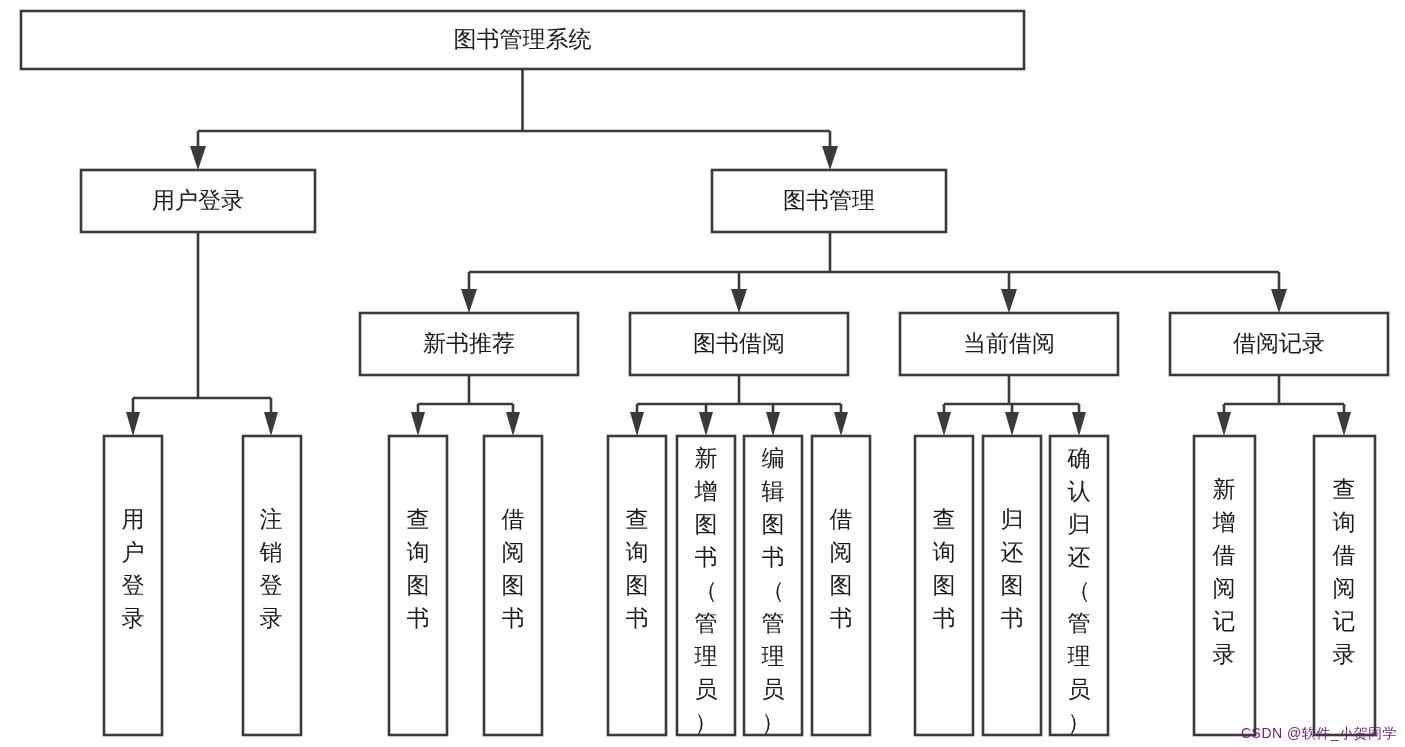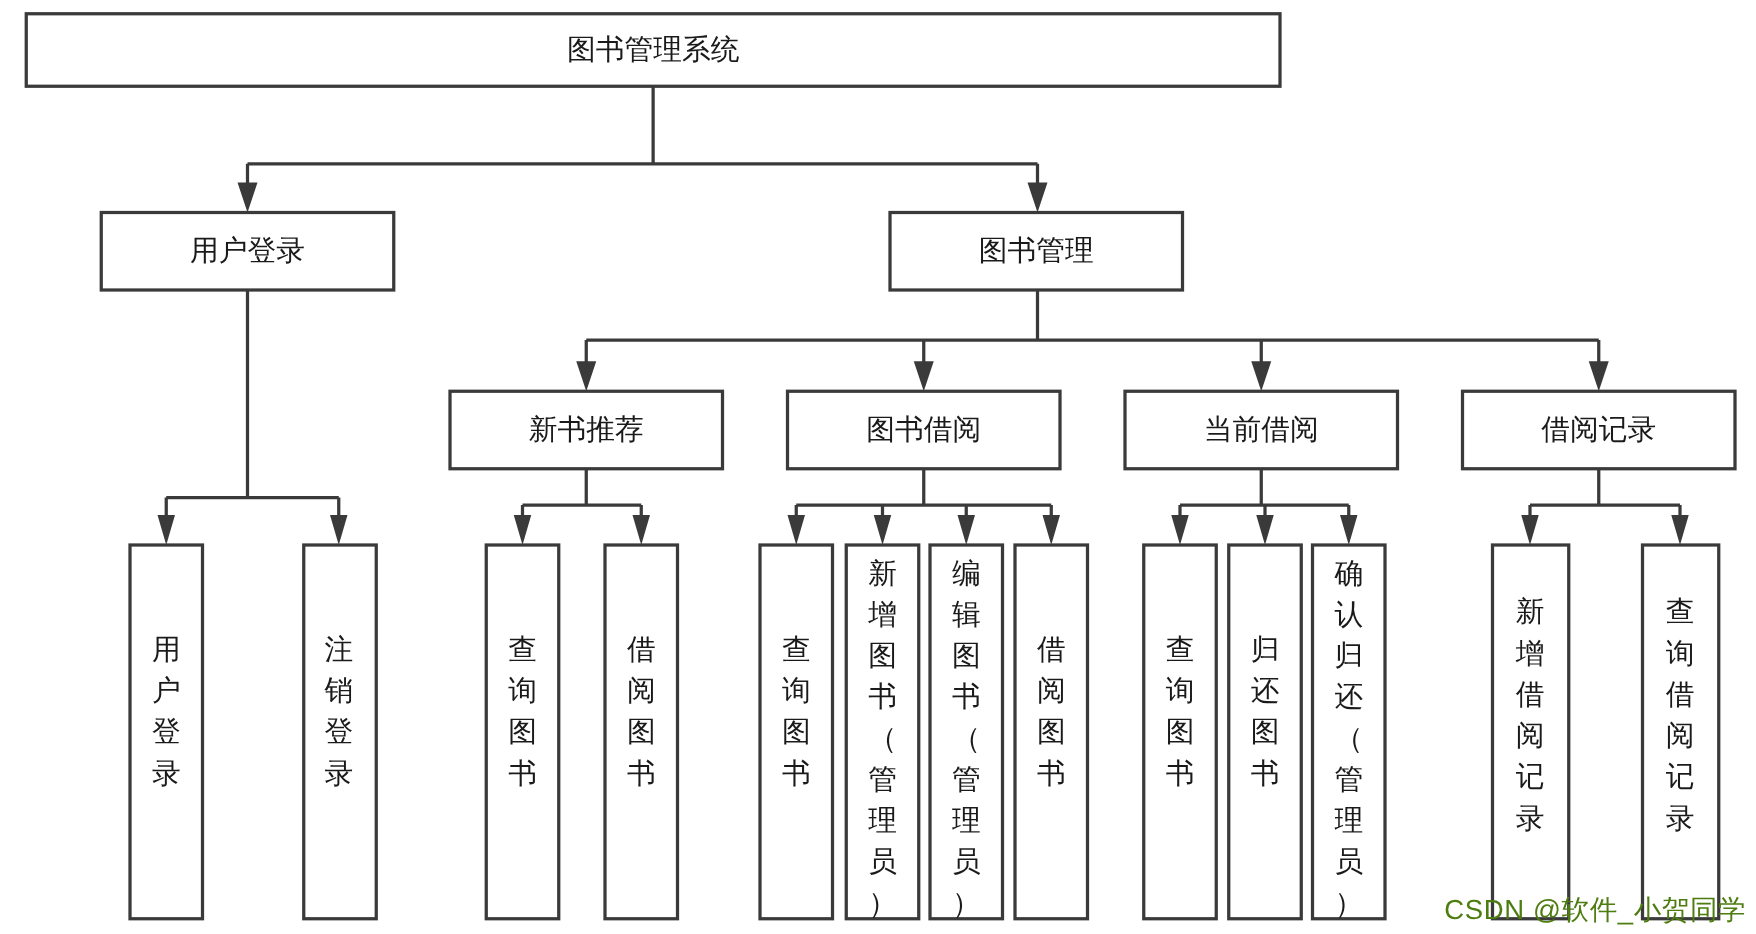--- a/index.html
+++ b/index.html
@@ -54,22 +54,22 @@
     font-size: 23px;
     fill: #1a1a1a;
     text-anchor: middle;
     white-space: pre;
   }
   .watermark-text {
     position: absolute;
     right: 8px;
     bottom: 4px;
     font-family: "Liberation Sans", sans-serif;
-    font-size: 22px;
-    color: #4d7c0f;
+    font-size: 14px;
+    color: #701a75;
     letter-spacing: 0.5px;
     white-space: nowrap;
     user-select: none;
   }
 </style>
 </head>
 <body>
 
 <div id="diagram-root">
 

